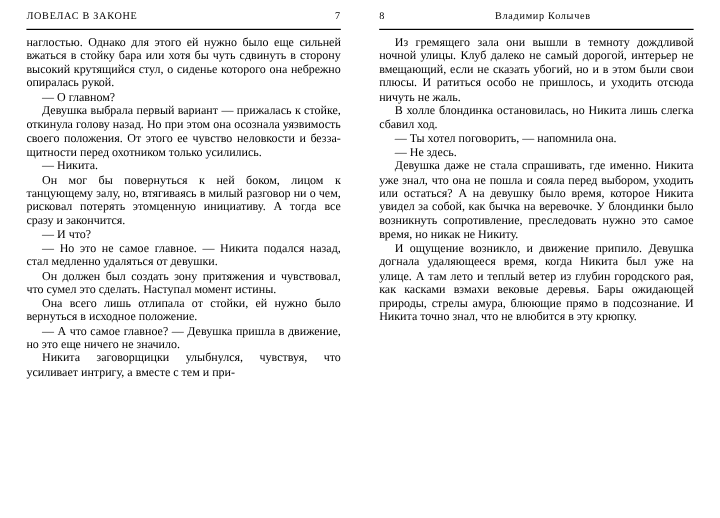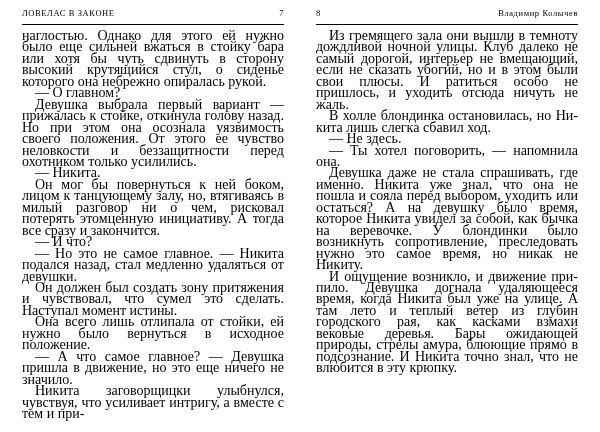--- a/index.html
+++ b/index.html
@@ -48,31 +48,31 @@
     overflow: hidden;
   }
   .rh-left .rh-folio {
     padding-left: 6px;
   }
   .rh-right .rh-folio {
     padding-right: 6px;
   }
   .rh-right .rh-title {
     flex: 1;
-    text-align: right;
+    text-align: center;
     white-space: nowrap;
     overflow: hidden;
   }
   .rule {
     border-bottom: 1px solid #000;
     margin: 0 0 5px 0;
     height: 0;
   }
   .body-text {
-    font-size: 14px;
+    font-size: 10px;
     line-height: 11.45px;
     text-align: justify;
     text-justify: inter-word;
     hyphens: manual;
   }
   .body-text p {
     margin: 0;
     text-indent: 13px;
   }
   .body-text p.noindent {
@@ -107,20 +107,20 @@
 
   <div class="page page-right">
     <div class="running-head rh-right">
       <span class="rh-folio">8</span>
       <span class="rh-title">Владимир Колычев</span>
     </div>
     <div class="rule"></div>
     <div class="body-text">
       <p>Из гремящего зала они вышли в темноту дождливой ночной улицы. Клуб далеко не самый до­рогой, интерьер не вмещающий, если не сказать убогий, но и в этом были свои плюсы. И ратиться особо не пришлось, и уходить отсюда ничуть не жаль.</p>
       <p>В холле блондинка остановилась, но Ни­кита лишь слегка сбавил ход.</p>
+      <p>— Ты хотел поговорить, — напомнила она.</p>
       <p>— Не здесь.</p>
-      <p>— Ты хотел поговорить, — напомнила она.</p>
       <p>Девушка даже не стала спрашивать, где именно. Никита уже знал, что она не пошла и со­яла перед выбором, уходить или остаться? А на девушку было время, которое Никита увидел за собой, как бычка на веревочке. У блондинки было возникнуть сопротивление, преследовать нужно это самое время, но никак не Никиту.</p>
       <p>И ощущение возникло, и движение при­пило. Девушка догнала удаляющееся время, когда Никита был уже на улице. А там лето и те­плый ветер из глубин городского рая, как кас­ками взмахи вековые деревья. Бары ожидающей природы, стрелы амура, блюющие прямо в подсознание. И Никита точно знал, что не влюбится в эту крюпку.</p>
     </div>
   </div>
 
 </div>
 
 </body></html>

